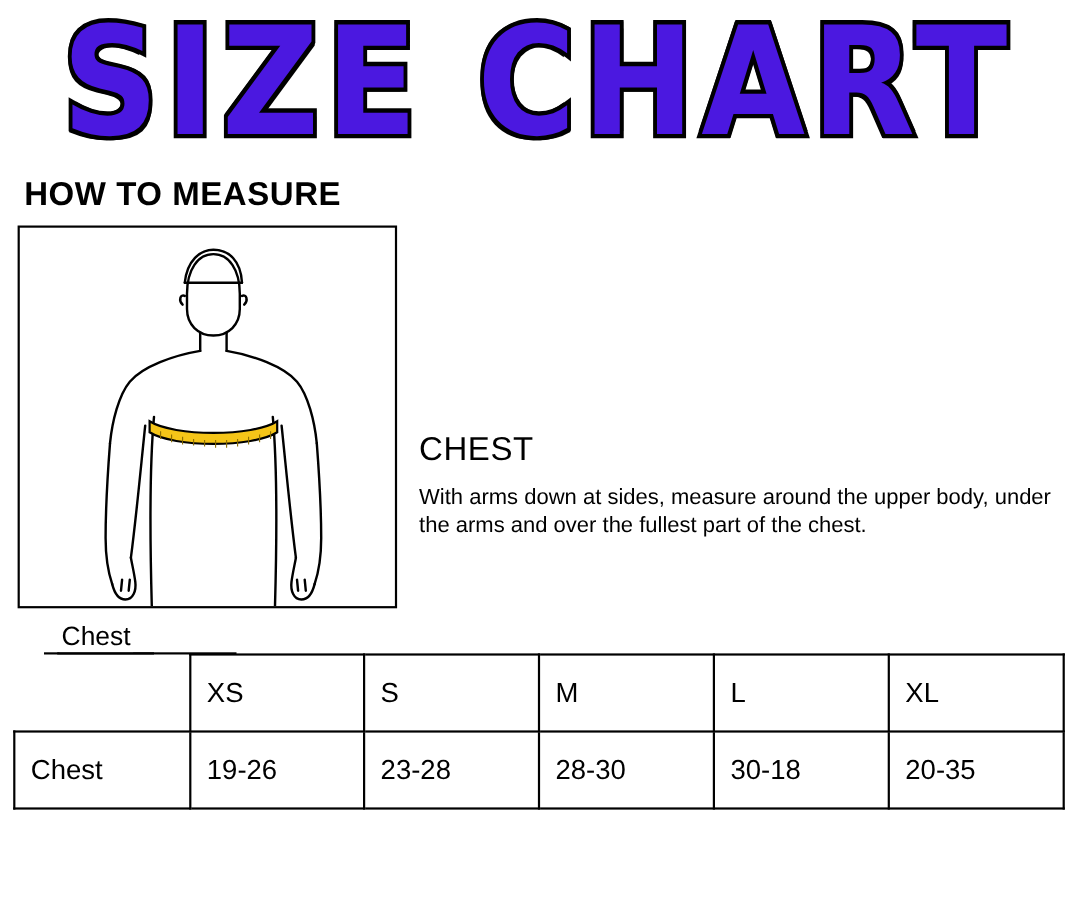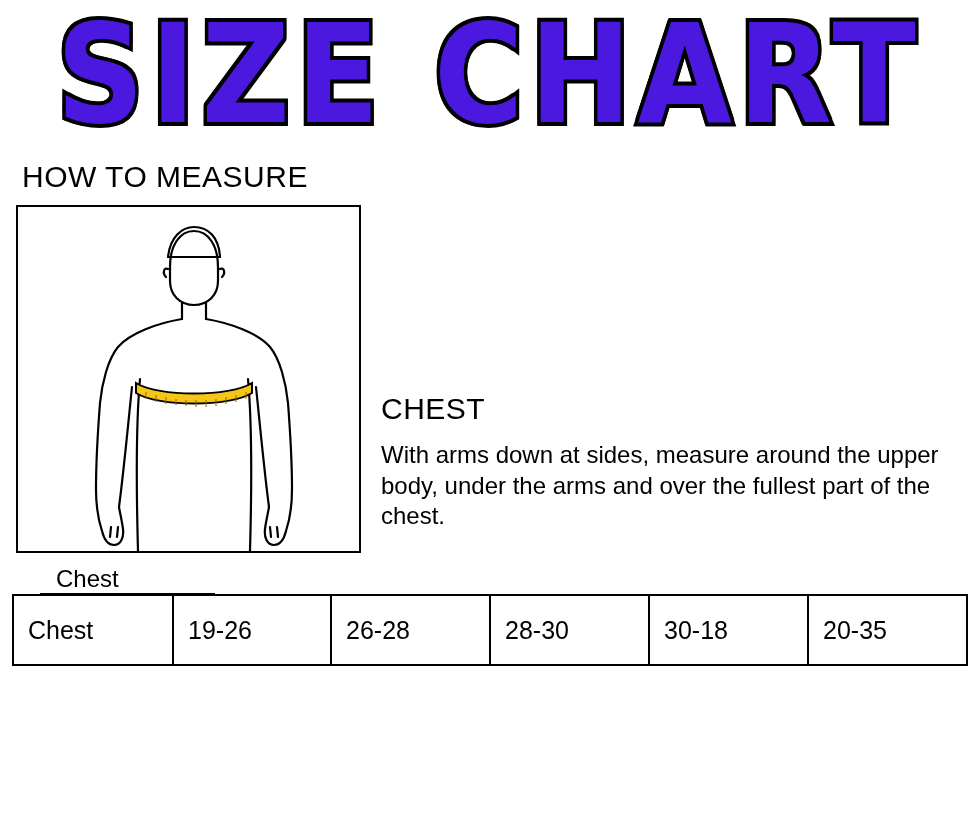--- a/index.html
+++ b/index.html
@@ -41,21 +41,21 @@
     transform: scaleY(1.12);
     white-space: nowrap;
   }
 
   
   .how-to {
     position: absolute;
     left: 22px;
     top: 160px;
     font-family: "Liberation Sans", sans-serif;
-    font-weight: normal;
+    font-weight: bold;
     font-size: 30px;
     letter-spacing: 0.5px;
   }
 
   
   .figure-box {
     position: absolute;
     left: 16px;
     top: 205px;
     width: 345px;
@@ -104,21 +104,21 @@
     left: 381px;
     top: 392px;
     width: 580px;
   }
   .desc-title {
     font-size: 30px;
     letter-spacing: 0.5px;
     margin-bottom: 14px;
   }
   .desc-body {
-    font-size: 24px;
+    font-size: 20px;
     line-height: 1.28;
   }
 
   
   .table-wrap {
     position: absolute;
     left: 12px;
     top: 594px;
     width: 954px;
   }
@@ -220,23 +220,31 @@
   <table class="size-table">
     <colgroup>
       <col class="c0">
         <col class="c1">
         <col class="c2">
         <col class="c3">
         <col class="c4">
         <col class="c5">
     </colgroup>
     <tbody>
+      <tr class="header-row">
+        <td class="corner"></td>
+        <td>XS</td>
+        <td>S</td>
+        <td>M</td>
+        <td>L</td>
+        <td>XL</td>
+      </tr>
       <tr>
         <td>Chest</td>
         <td>19-26</td>
-        <td>26-28</td>
+        <td>23-28</td>
         <td>28-30</td>
         <td>30-18</td>
         <td>20-35</td>
       </tr>
     </tbody>
   </table>
 </div>
 
 </body></html>

